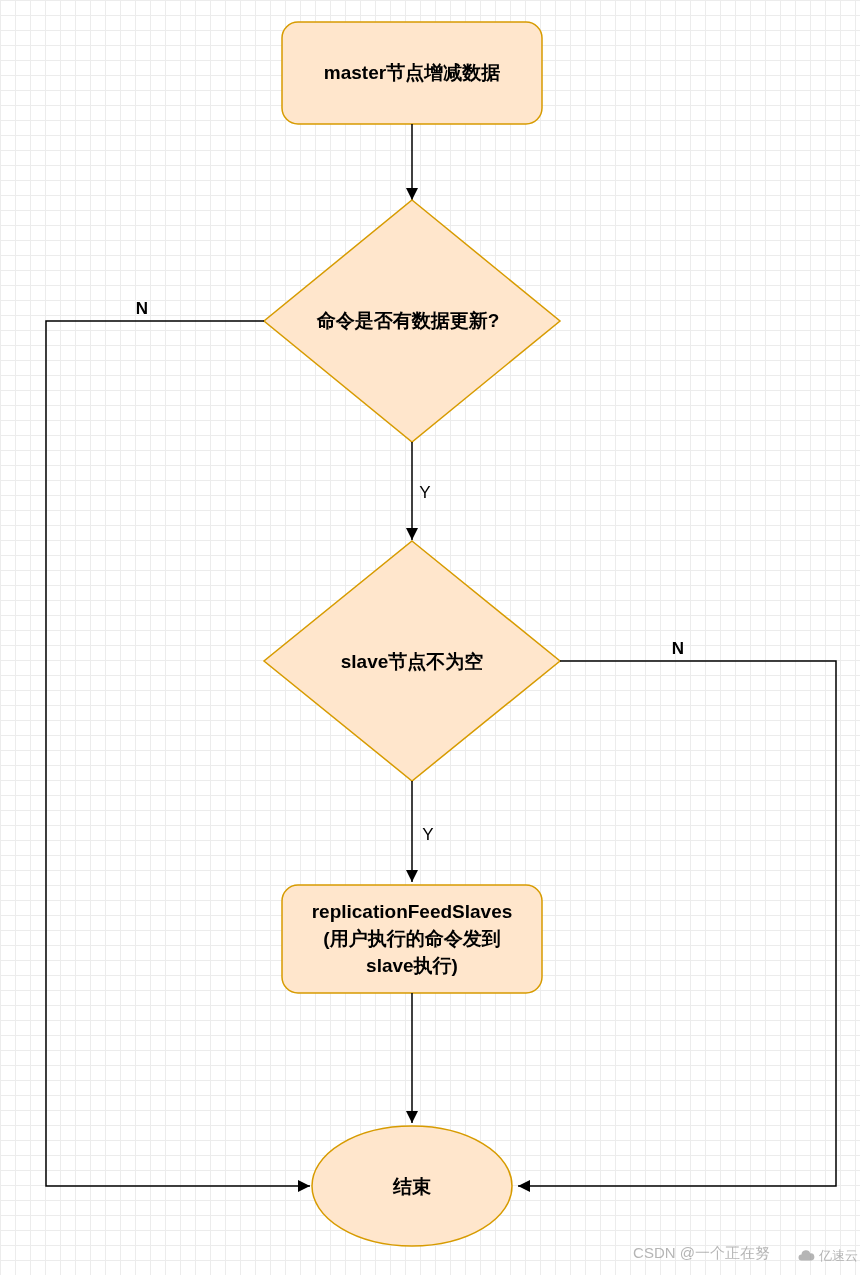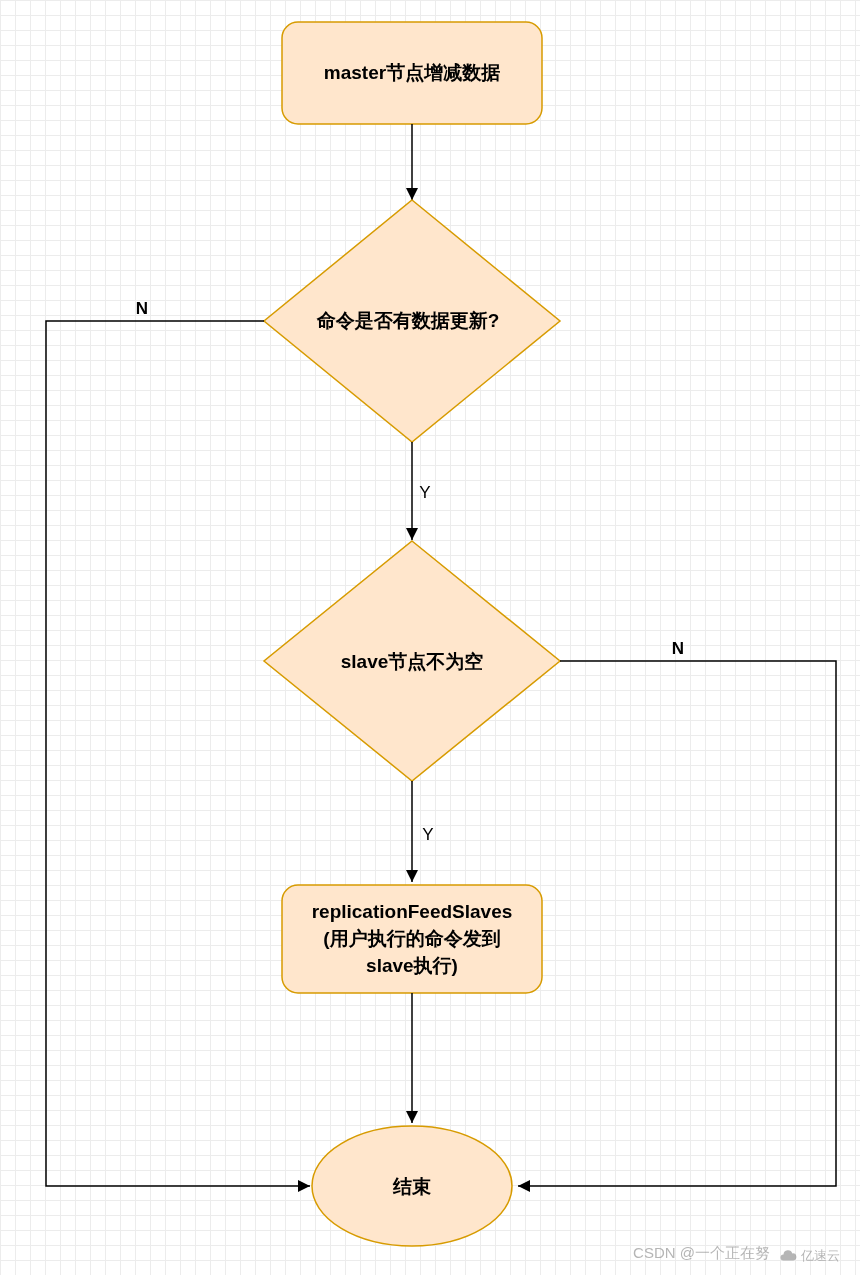--- a/index.html
+++ b/index.html
@@ -75,21 +75,21 @@
   .watermark1 {
     position: absolute;
     right: 90px;
     bottom: 12px;
     font-size: 15px;
     color: rgba(120,120,120,0.55);
     margin-left: 32px;
   }
   .watermark2 {
     position: absolute;
-    right: 20px;
+    right: 2px;
     bottom: 10px;
     font-size: 13px;
     color: rgba(150,150,150,0.7);
     display: flex;
     align-items: center;
     gap: 4px;
   }
   .watermark2 svg {
     position: static;
     width: 18px;

